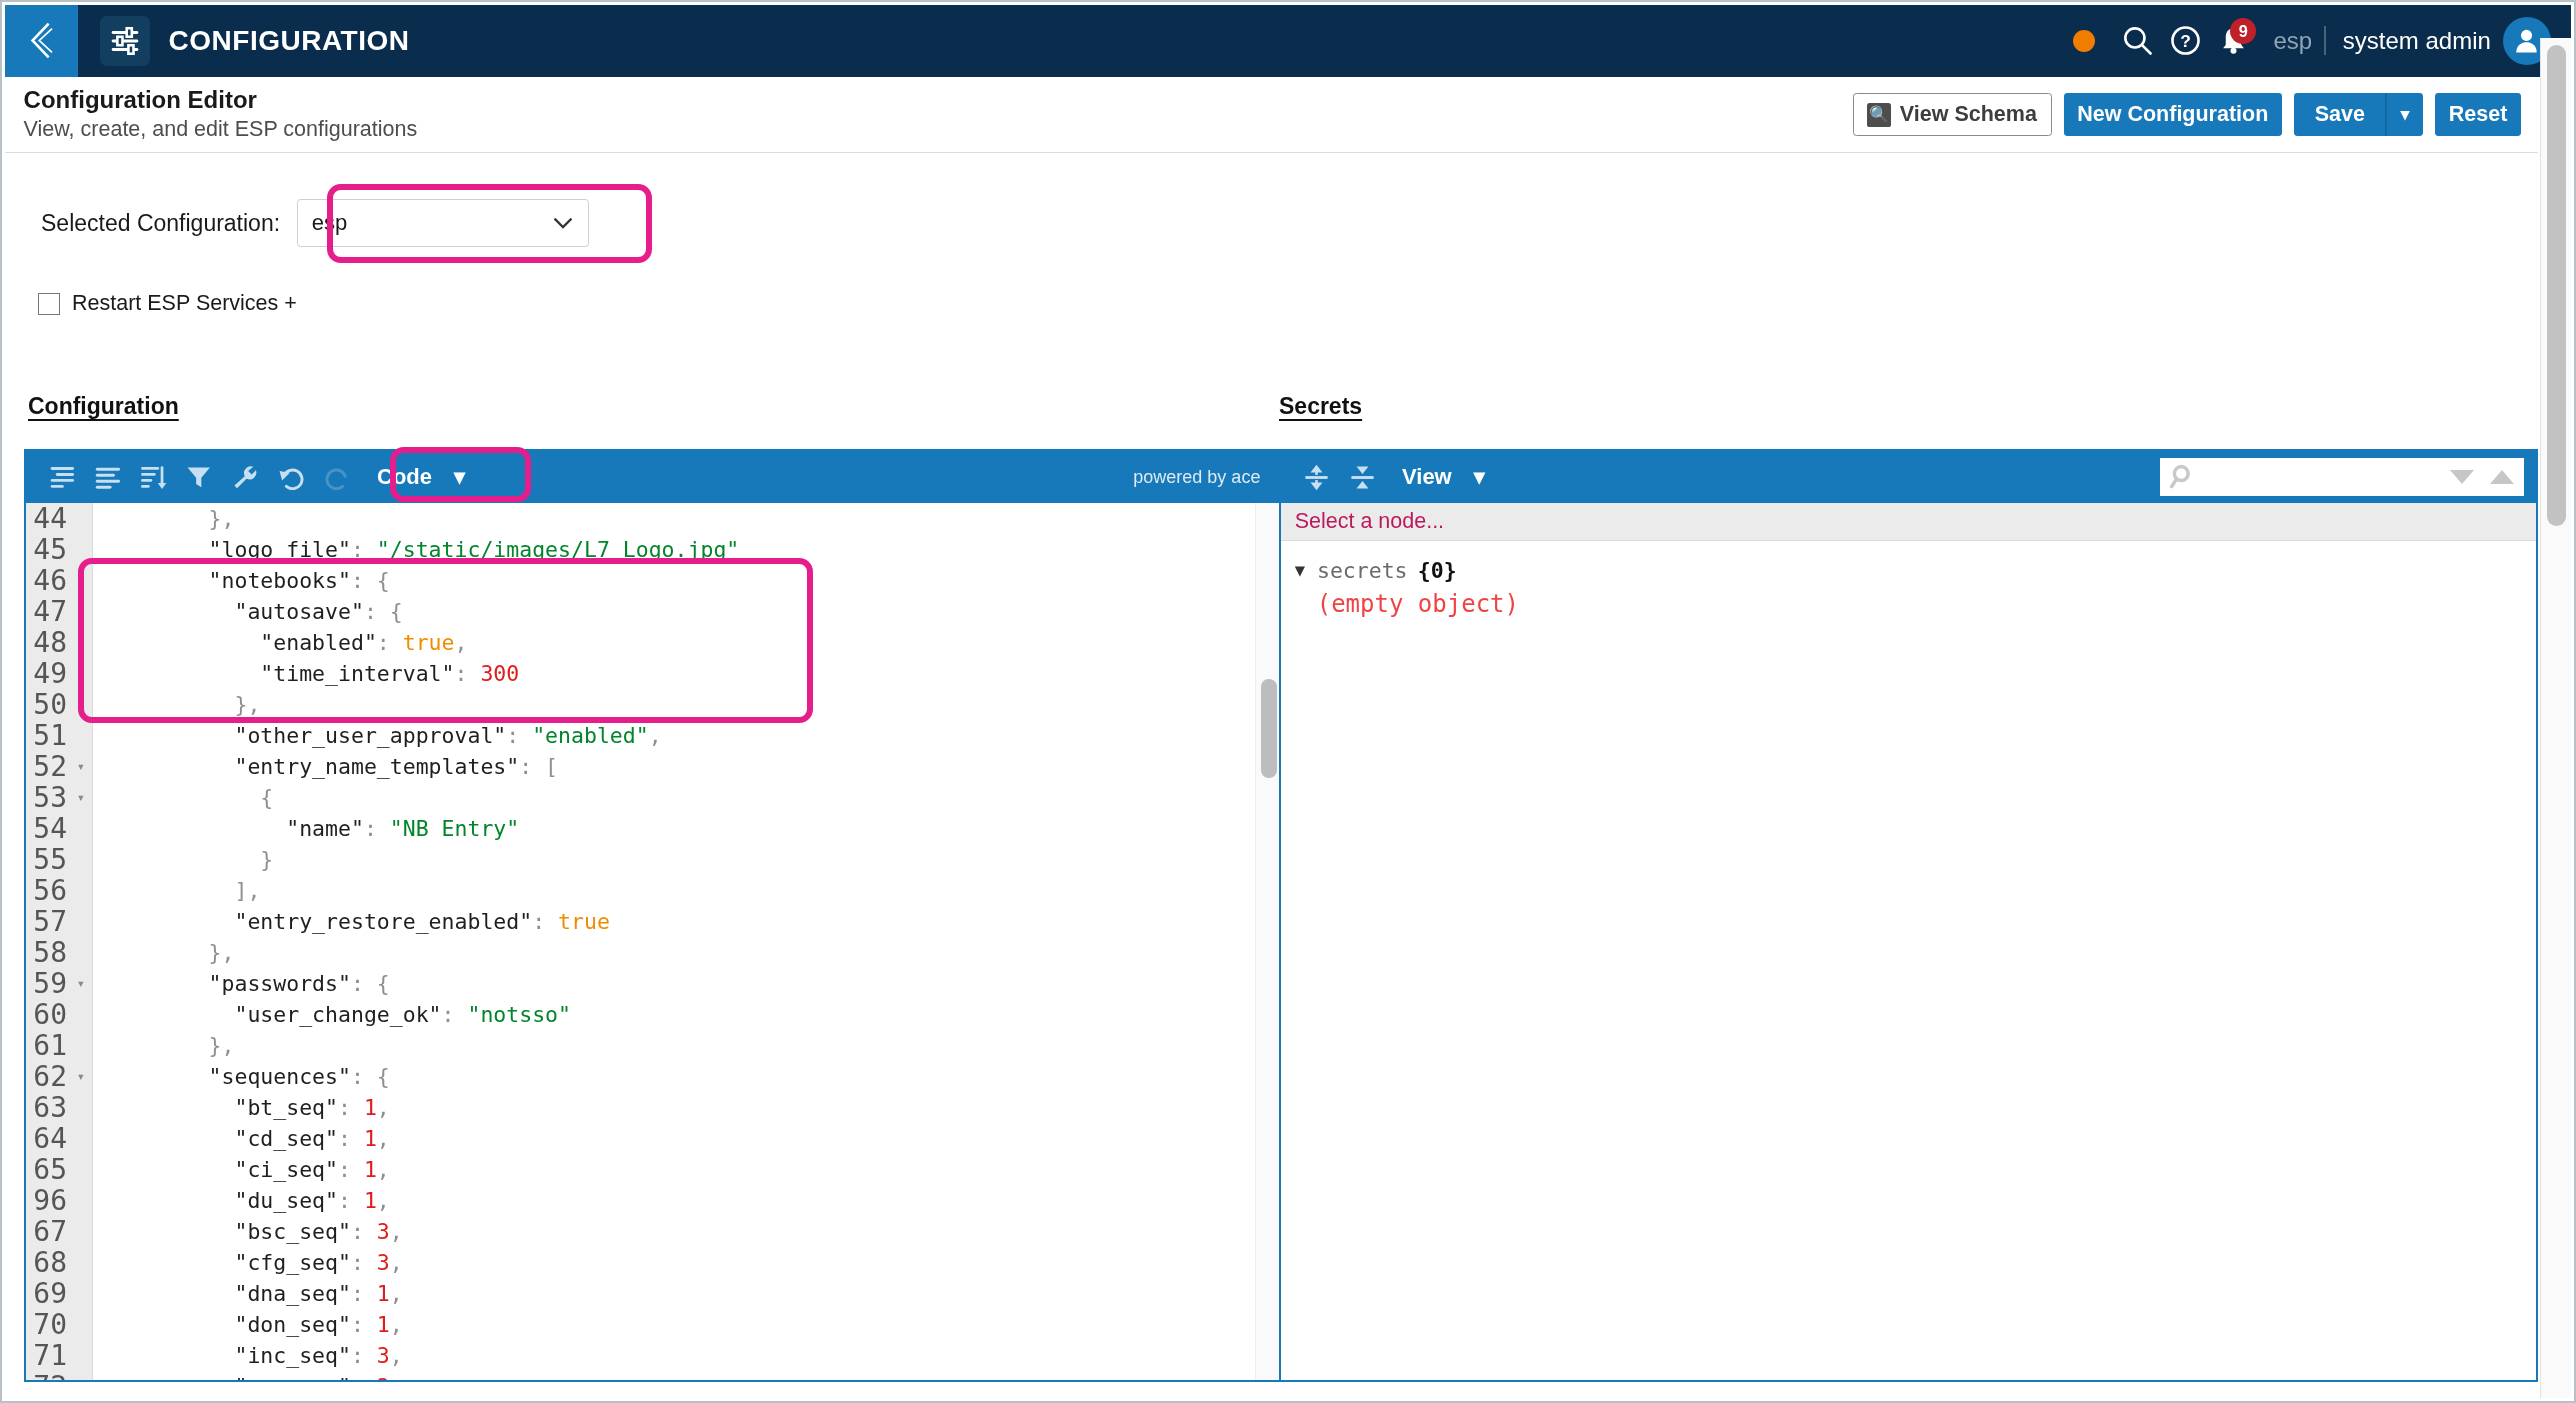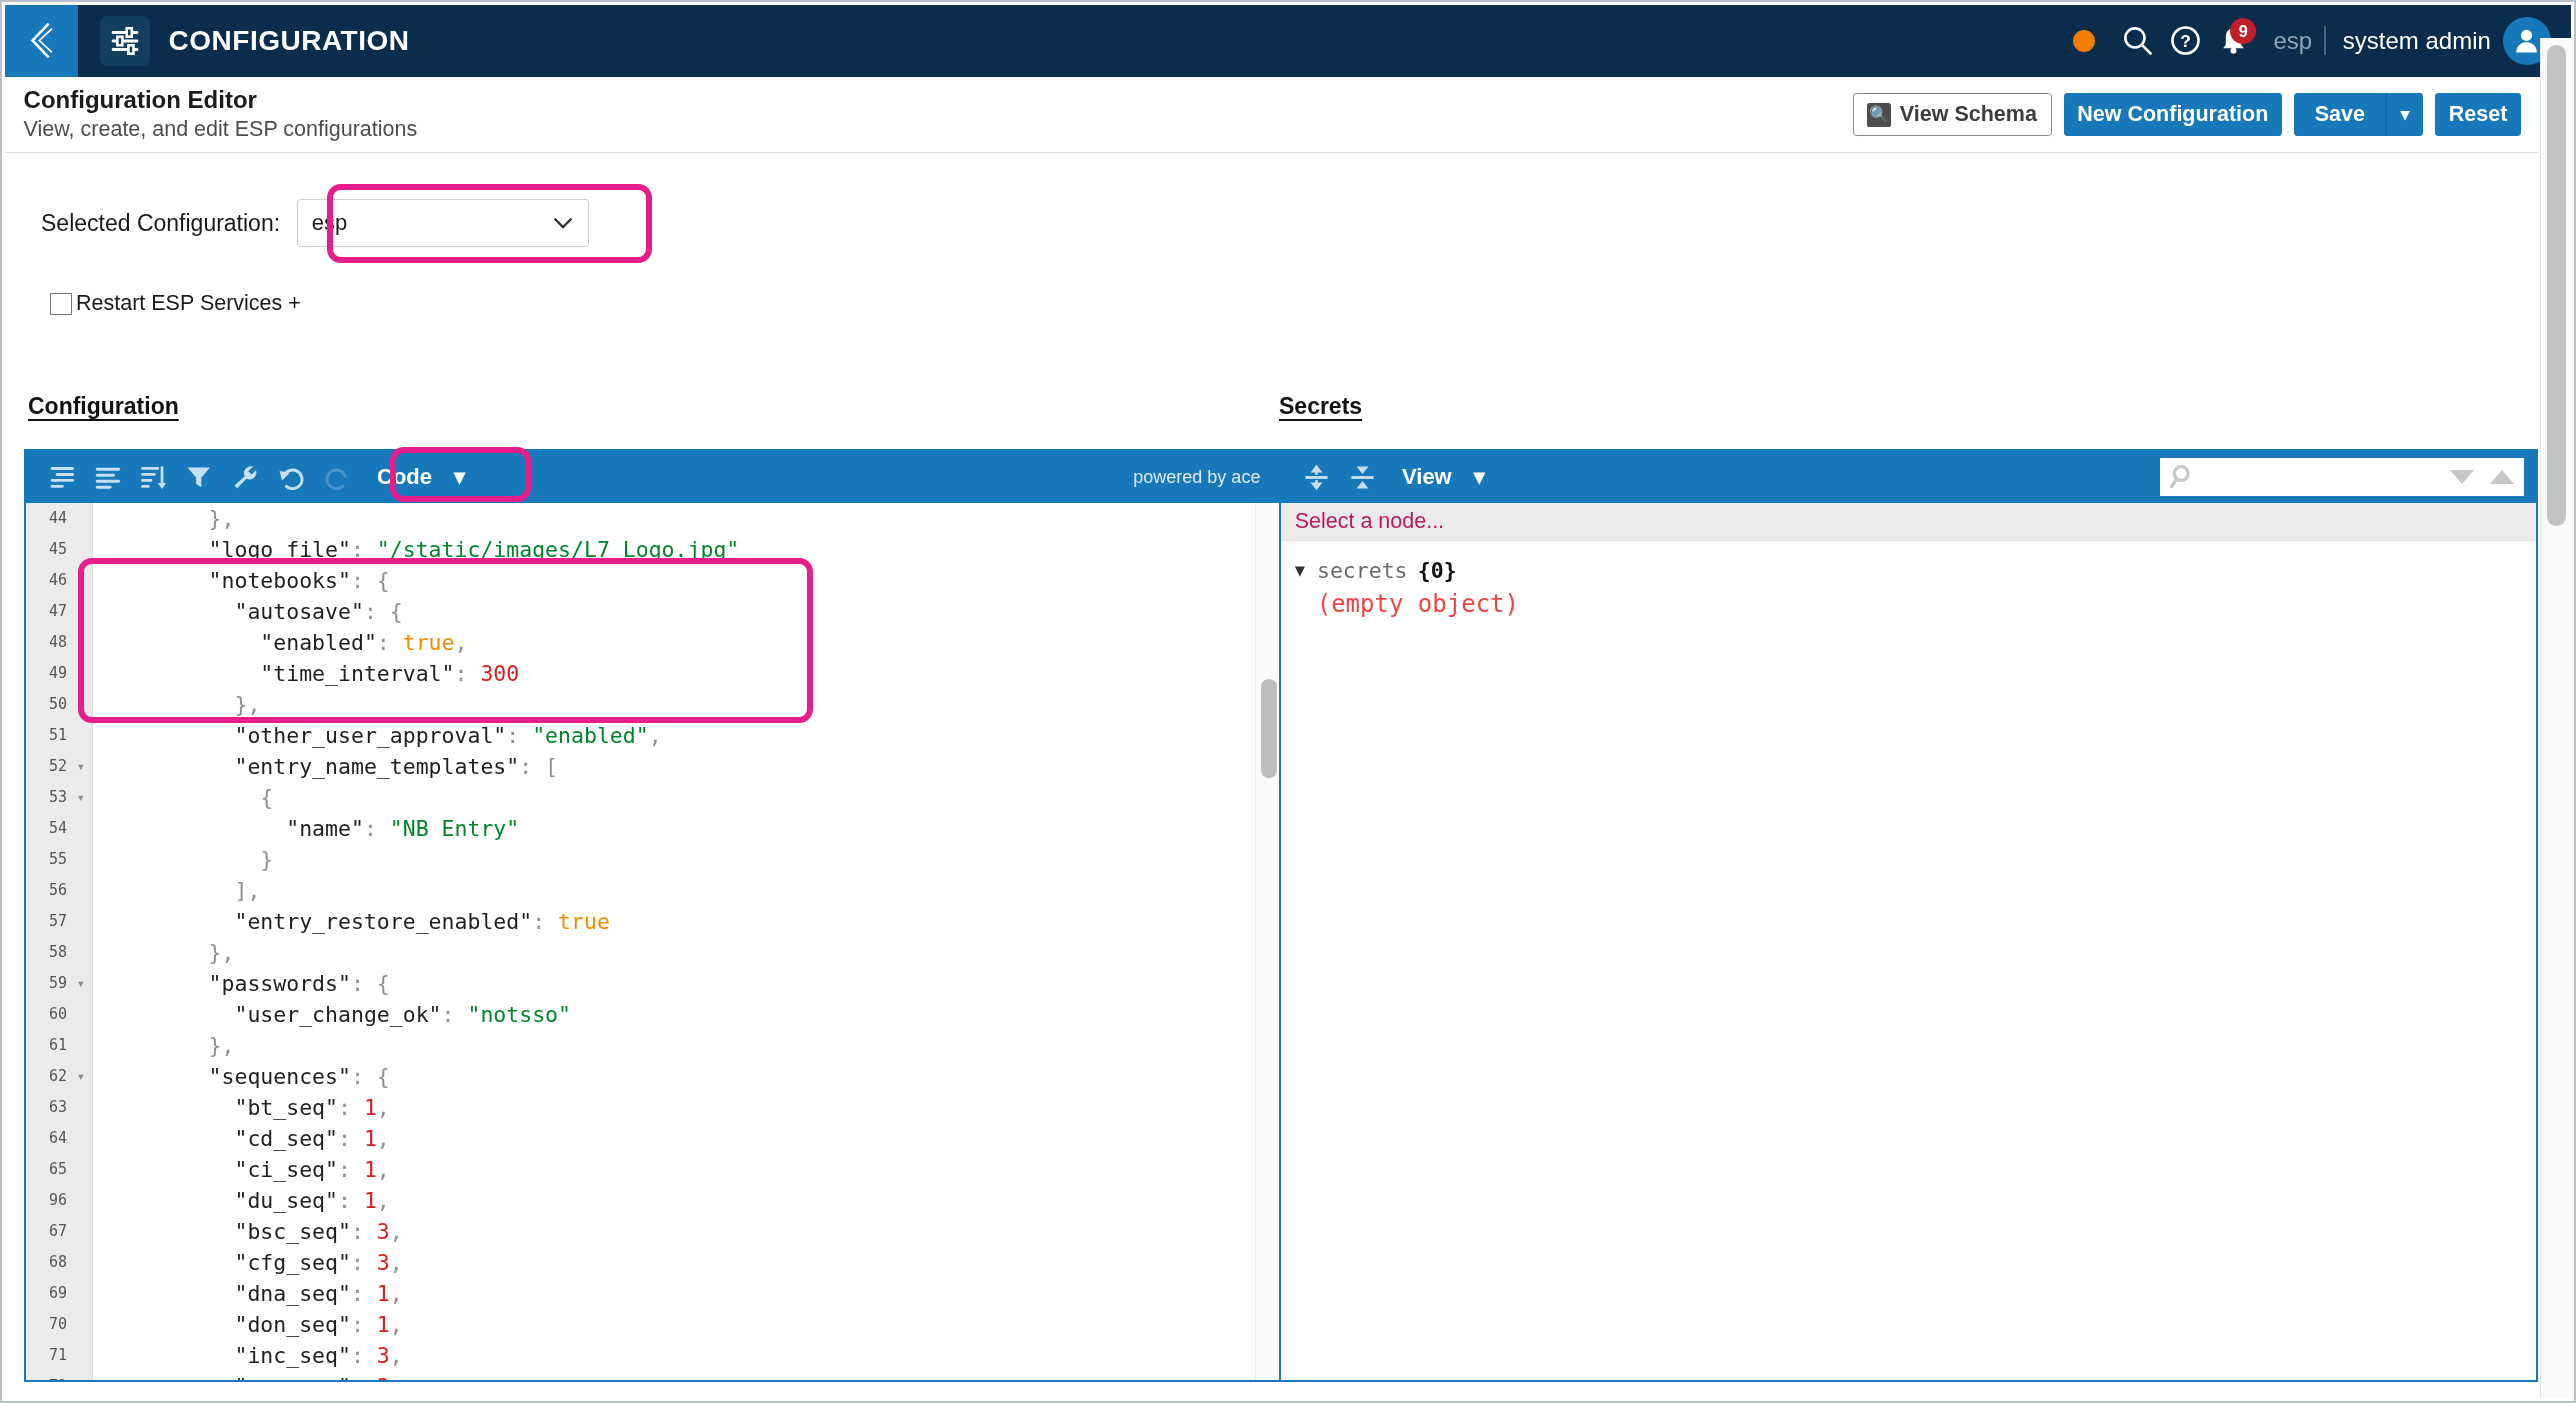--- a/index.html
+++ b/index.html
@@ -100,21 +100,21 @@
     width: 292px; height: 48px; border: 1.7px solid #cfcfcf; border-radius: 3.4px;
     background: #fff; display: flex; align-items: center; padding: 0 13.7px;
     font-size: 22px; color: #1a1a1a; cursor: pointer;
   }
   #sel-caret { margin-left: auto; font-size: 19px; color: #333; }
   .anno {
     position: absolute; border: 6px solid #e51e8c; border-radius: 13.7px;
     pointer-events: none;
   }
 
-  #restart-row { position: absolute; left: 48px; top: 289px; display:flex; align-items:center; gap: 4px; }
+  #restart-row { position: absolute; left: 36px; top: 289px; display:flex; align-items:center; gap: 12px; }
   #restart-cb { width: 22px; height: 22px; border: 1.7px solid #767676; background:#fff; cursor:pointer; }
   #restart-label { font-size: 21.5px; color: #1a1a1a; }
 
   
   .seclabel {
     position: absolute; font-size: 23px; font-weight: bold; color: #111;
     text-decoration: underline; text-underline-offset: 5.2px;
   }
   #lbl-config { left: 26px; top: 391px; }
   #lbl-secrets { left: 1277px; top: 391px; }
@@ -139,21 +139,21 @@
   #gutter {
     position: absolute; left: 0; top: 0; bottom: 0; width: 67px;
     background: #ebebeb; border-right: 0.9px solid #dcdcdc;
   }
   .code-line {
     position: relative; height: 31px; line-height: 31px;
     font-family: "DejaVu Sans Mono", monospace; font-size: 21.5px; white-space: pre;
   }
   .ln {
     position: absolute; left: 0; width: 41px; text-align: right;
-    color: #555; font-family: "DejaVu Sans Mono", monospace; font-size: 15px;
+    color: #555; font-family: "DejaVu Sans Mono", monospace; font-size: 28px;
   }
   .fold { position: absolute; left: 48px; width: 13.7px; color: #8a8a8a; font-size: 13.7px; text-align:center; }
   .code-txt { position: absolute; left: 79px; color: #1f1f1f; }
   .s-key { color: #1f1f1f; }
   .s-str { color: #00852b; }
   .s-num { color: #e01b1b; }
   .s-bool{ color: #f08c00; }
   .s-pun { color: #8f8f8f; }
   #code-scroll {
     position: absolute; right: 0; top: 0; bottom: 0; width: 26px; background: #fafafa;

